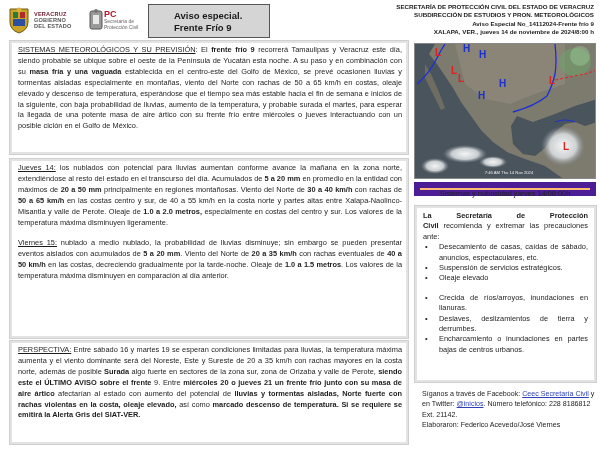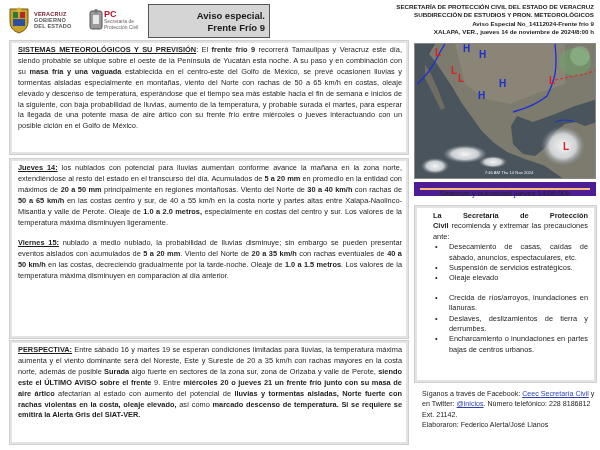--- a/index.html
+++ b/index.html
@@ -9,42 +9,42 @@
   
   .logo-veracruz { position: absolute; left: 8px; top: 4px; width: 120px; height: 32px; display: flex; align-items: center; gap: 4px; }
   .shield { width: 22px; height: 28px; position: relative; }
   .logo-text { font-size: 5.6px; line-height: 6px; color: #555; font-weight: bold; letter-spacing: 0.2px; }
   .logo-text .v { color: #6b1a2a; }
   .logo-pc { position: absolute; left: 88px; top: 4px; width: 60px; height: 32px; display: flex; align-items: center; }
   .pc-text { font-size: 5px; line-height: 5.5px; color: #666; }
   .pc-text b { color: #b5122b; font-size: 9px; display: block; line-height: 9px; }
 
   .title-box { position: absolute; left: 148px; top: 4px; width: 122px; height: 34px; background: #d5d5d5; border: 1px solid #555; text-align: center; font-weight: bold; font-size: 9.5px; line-height: 11.5px; padding-top: 5px; padding-right: 4px; text-align: right; }
-  .title-box div { text-align: right; padding-left: 25px; }
+  .title-box div { text-align: left; padding-left: 25px; }
 
   .agency { position: absolute; right: 6px; top: 3px; width: 300px; text-align: right; font-size: 6.2px; line-height: 8.3px; font-weight: bold; color: #222; }
   .agency .sm { font-weight: bold; }
 
   
   .panel { position: absolute; background: #fff; border: 3px solid #e3e3e3; outline: 1px solid #cfcfcf; outline-offset: -1px; }
   .panel-inner { padding: 2px 4px 2px 6px; font-size: 7.4px; line-height: 10.9px; text-align: justify; color: #1d1d1d; }
   .sistemas { left: 9px; top: 40px; width: 400px; height: 115px; }
   .pronostico { left: 9px; top: 158px; width: 400px; height: 181px; }
   .perspectiva { left: 9px; top: 340px; width: 400px; height: 105px; }
-  .heading { font-weight: bold; text-decoration: underline; }
+  .heading { font-weight: normal; text-decoration: underline; }
   .para-gap { height: 10px; }
   b { font-weight: bold; }
 
   
   .map { position: absolute; left: 414px; top: 43px; width: 182px; height: 136px; border: 1px solid #888; overflow: hidden; background: #3e4750; }
   .map svg { display: block; }
   .map-caption { position: absolute; left: 414px; top: 182px; width: 182px; height: 14px; background: #fdba74; border: 6px solid #4c1d95; font-size: 7.4px; line-height: 12px; text-align: center; color: #222; }
 
   .recom { left: 414px; top: 205px; width: 183px; height: 178px; }
-  .recom .panel-inner { font-size: 7.4px; line-height: 10.4px; padding: 3px 6px 2px 16px; }
+  .recom .panel-inner { font-size: 7.4px; line-height: 10.4px; padding: 3px 6px 2px 6px; }
   .recom ul { list-style: none; }
   .recom li { position: relative; padding-left: 16px; text-align: justify; }
   .recom li::before { content: "\2022"; position: absolute; left: 2px; top: 0; }
   .sub-h { font-weight: bold; }
 
   .contact { position: absolute; left: 422px; top: 389px; width: 178px; font-size: 7.1px; line-height: 10.4px; color: #222; }
   .contact a { color: #2a3fb8; text-decoration: underline; }
 </style>
 </head>
 <body>
@@ -170,14 +170,14 @@
     <ul>
       <li>Crecida de ríos/arroyos, inundaciones en llanuras.</li>
       <li>Deslaves, deslizamientos de tierra y derrumbes.</li>
       <li>Encharcamiento o inundaciones en partes bajas de centros urbanos.</li>
     </ul>
   </div>
 </div>
 
 <div class="contact">
   <span>Síganos a través de Facebook: </span><a href="#">Ceec Secretaría Civil</a><span> y en Twitter: </span><a href="#">@inicios</a><span>. Número telefónico:  228 8186812 Ext. 21142.</span>
-  <div>Elaboraron: Federico Alerta/José Llanos</div>
+  <div>Elaboraron: Federico Acevedo/José Viernes</div>
 </div>
 
 </body></html>

